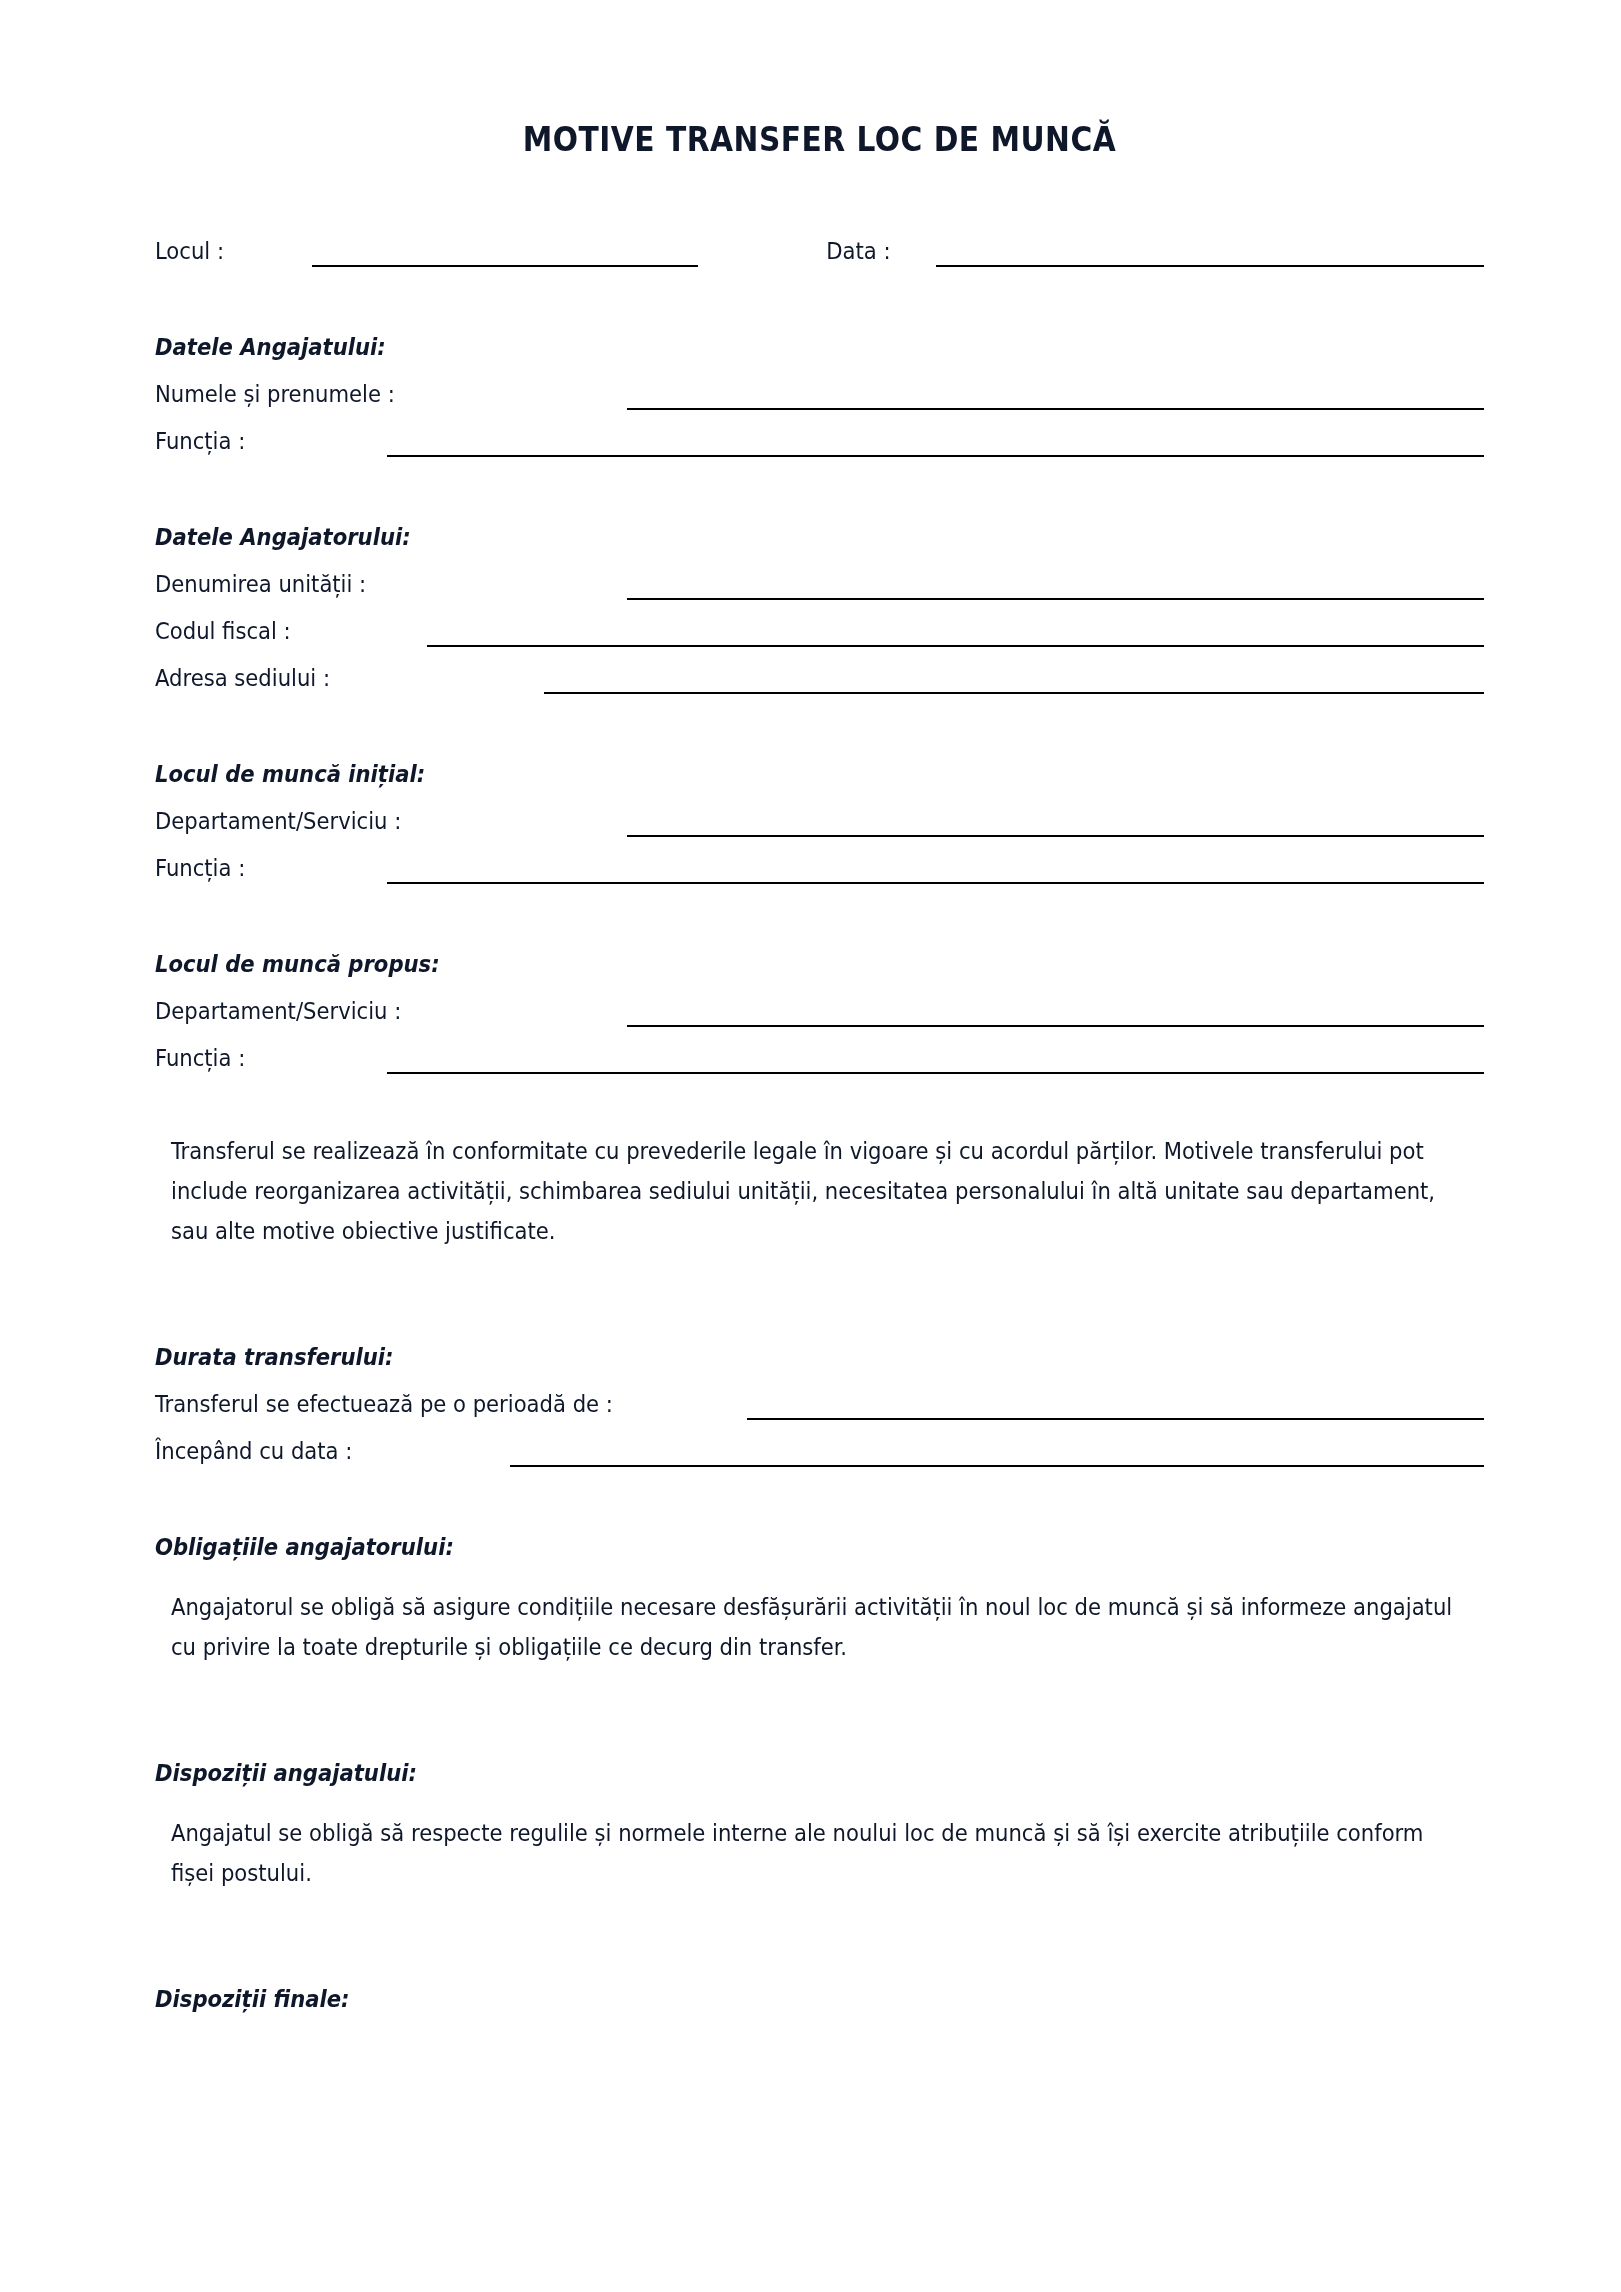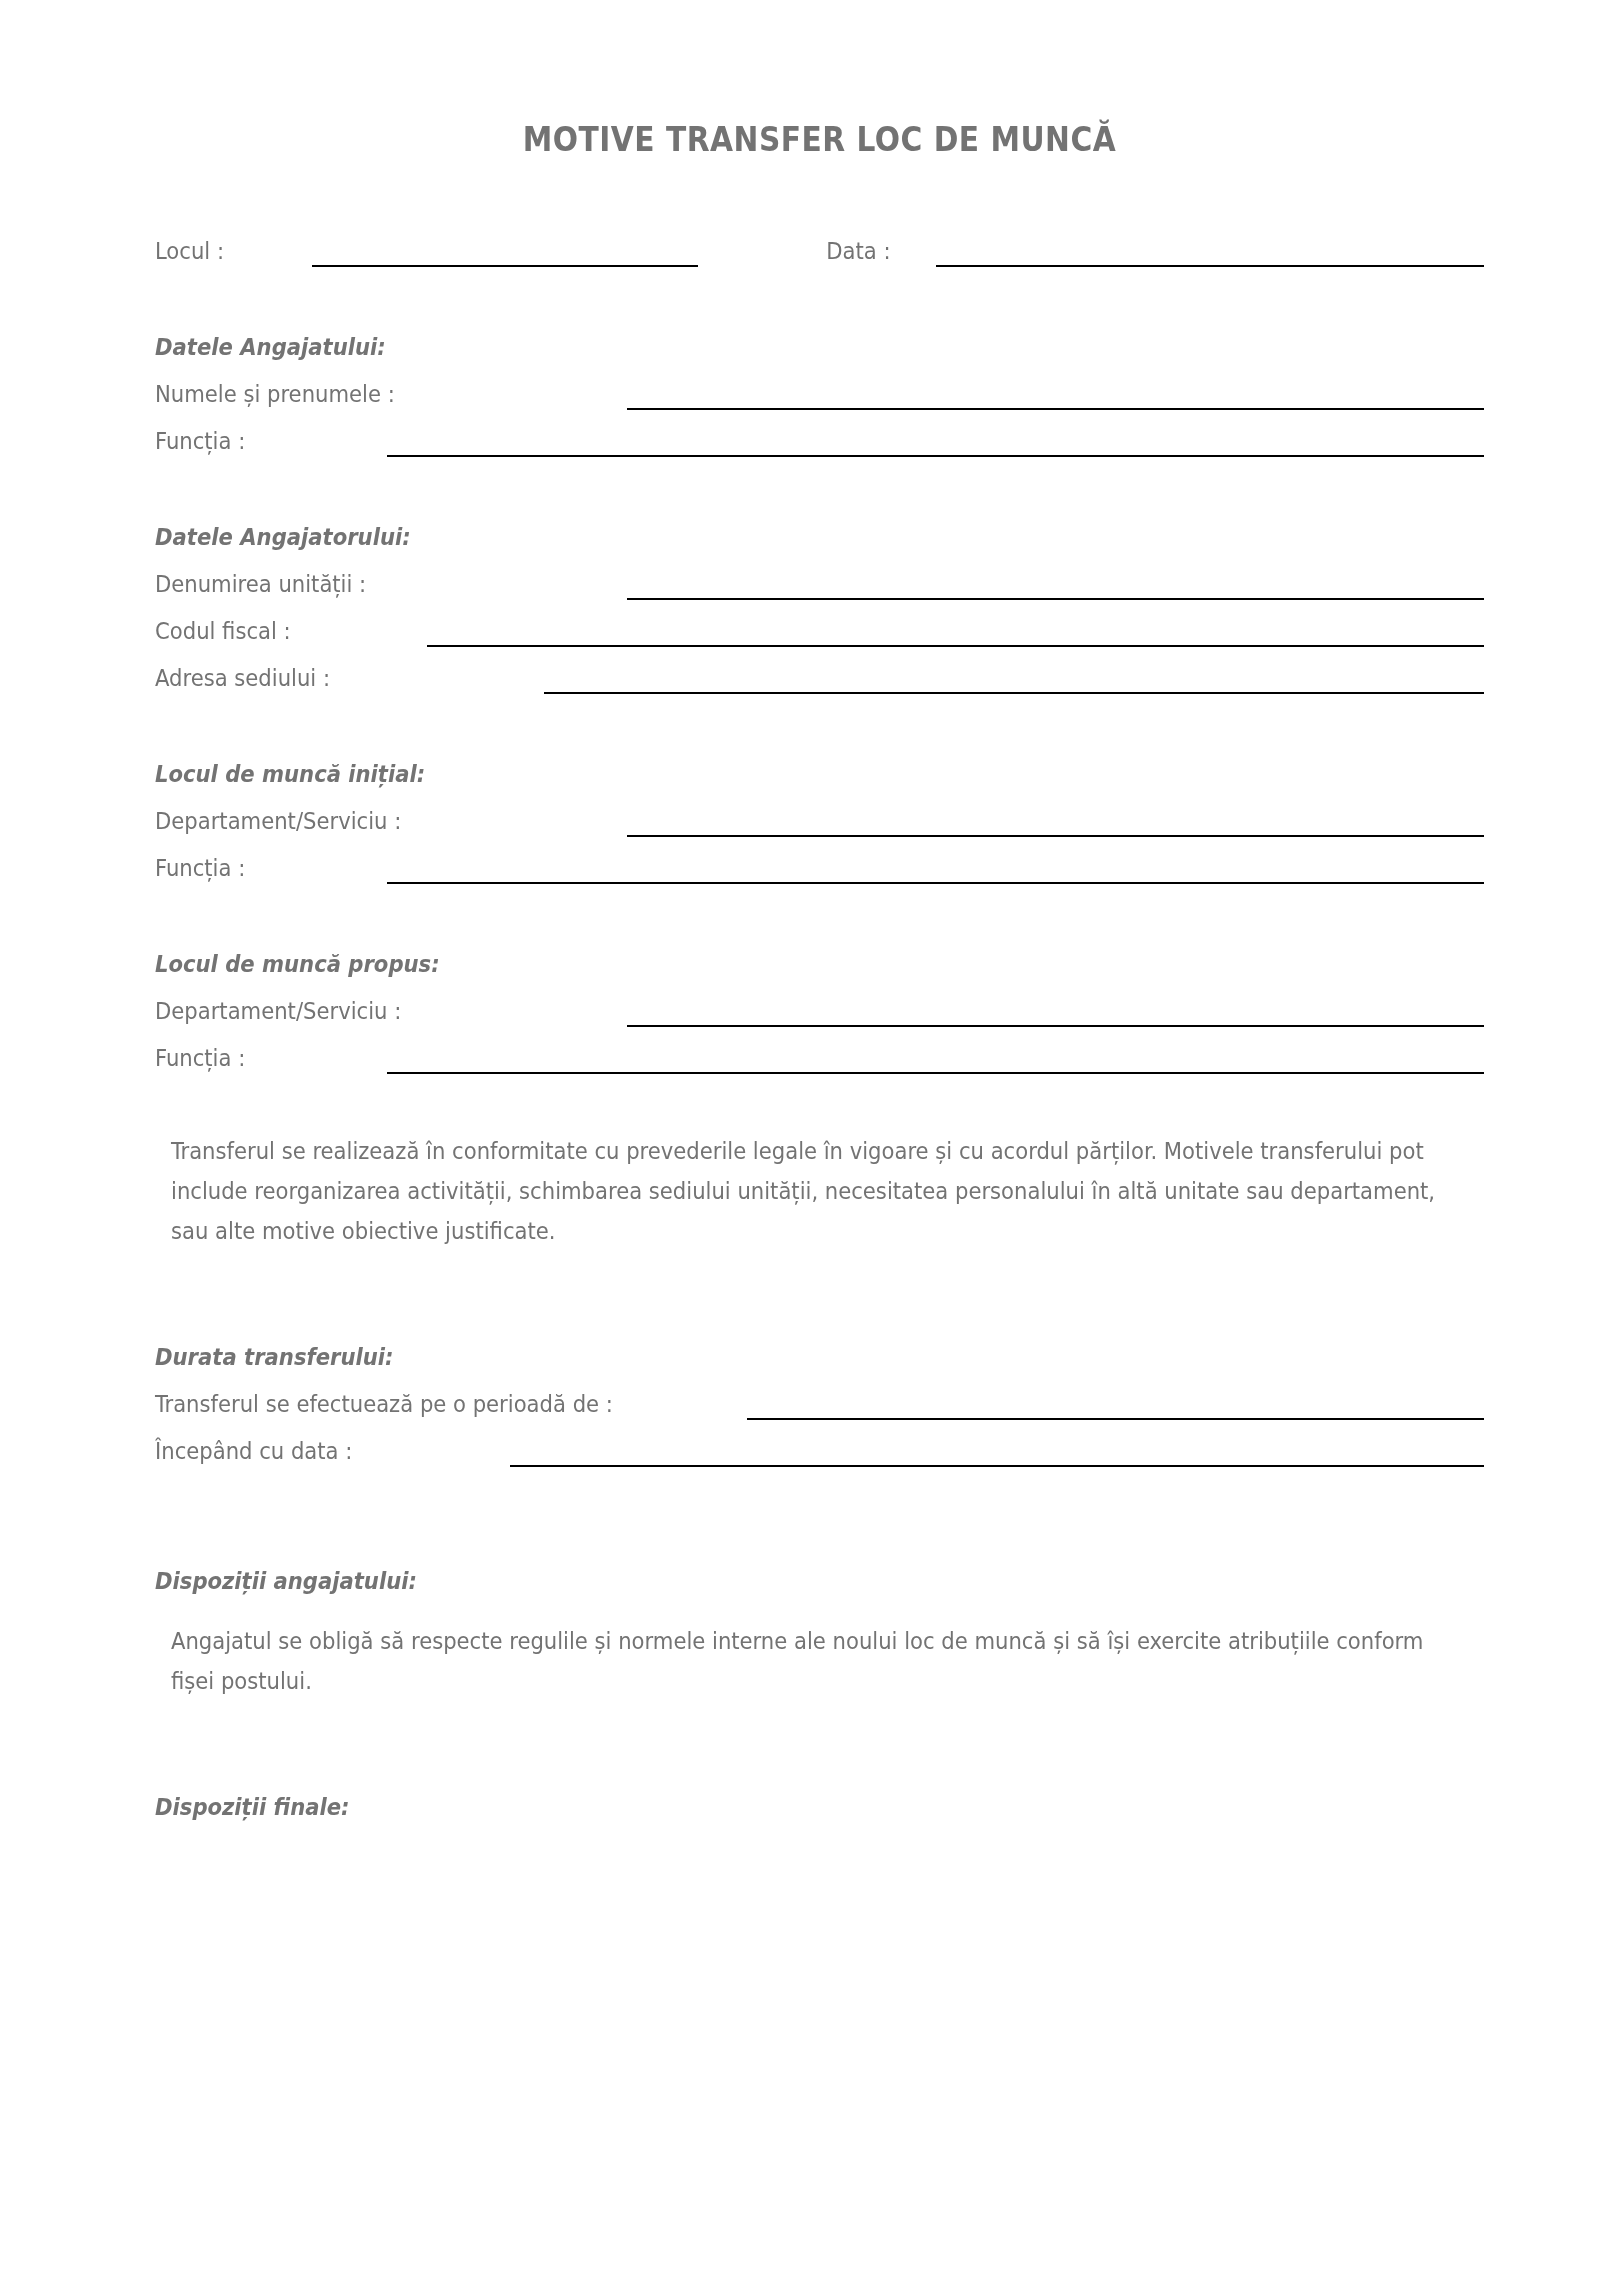--- a/index.html
+++ b/index.html
@@ -6,21 +6,21 @@
     margin: 0;
     padding: 0;
     background: #ffffff;
   }
   .page {
     position: relative;
     width: 1621px;
     height: 2293px;
     box-sizing: border-box;
     background: #ffffff;
-    color: #737373;
+    color: #0f172a;
     font-family: "DejaVu Sans", sans-serif;
     font-stretch: semi-condensed;
     font-size: 23.5px;
     padding: 118px 137px 0 155px;
     overflow: hidden;
   }
   .doc-title {
     margin: 0;
     text-align: center;
     font-size: 33px;
@@ -140,20 +140,24 @@
     <div class="field" style="--lw:592px">
       <span class="flabel">Transferul se efectuează pe o perioadă de :</span>
       <span class="blank-line"></span>
     </div>
     <div class="field" style="--lw:355px">
       <span class="flabel">Începând cu data :</span>
       <span class="blank-line"></span>
     </div>
   </div>
 
+  <div class="section">
+    <h2 class="sec-heading">Obligațiile angajatorului:</h2>
+    <p class="sec-paragraph">Angajatorul se obligă să asigure condițiile necesare desfășurării activității în noul loc de muncă și să informeze angajatul cu privire la toate drepturile și obligațiile ce decurg din transfer.</p>
+  </div>
 
   <div class="section gap-lg">
     <h2 class="sec-heading">Dispoziții angajatului:</h2>
     <p class="sec-paragraph">Angajatul se obligă să respecte regulile și normele interne ale noului loc de muncă și să își exercite atribuțiile conform fișei postului.</p>
   </div>
 
   <div class="section gap-lg">
     <h2 class="sec-heading">Dispoziții finale:</h2>
   </div>
 

